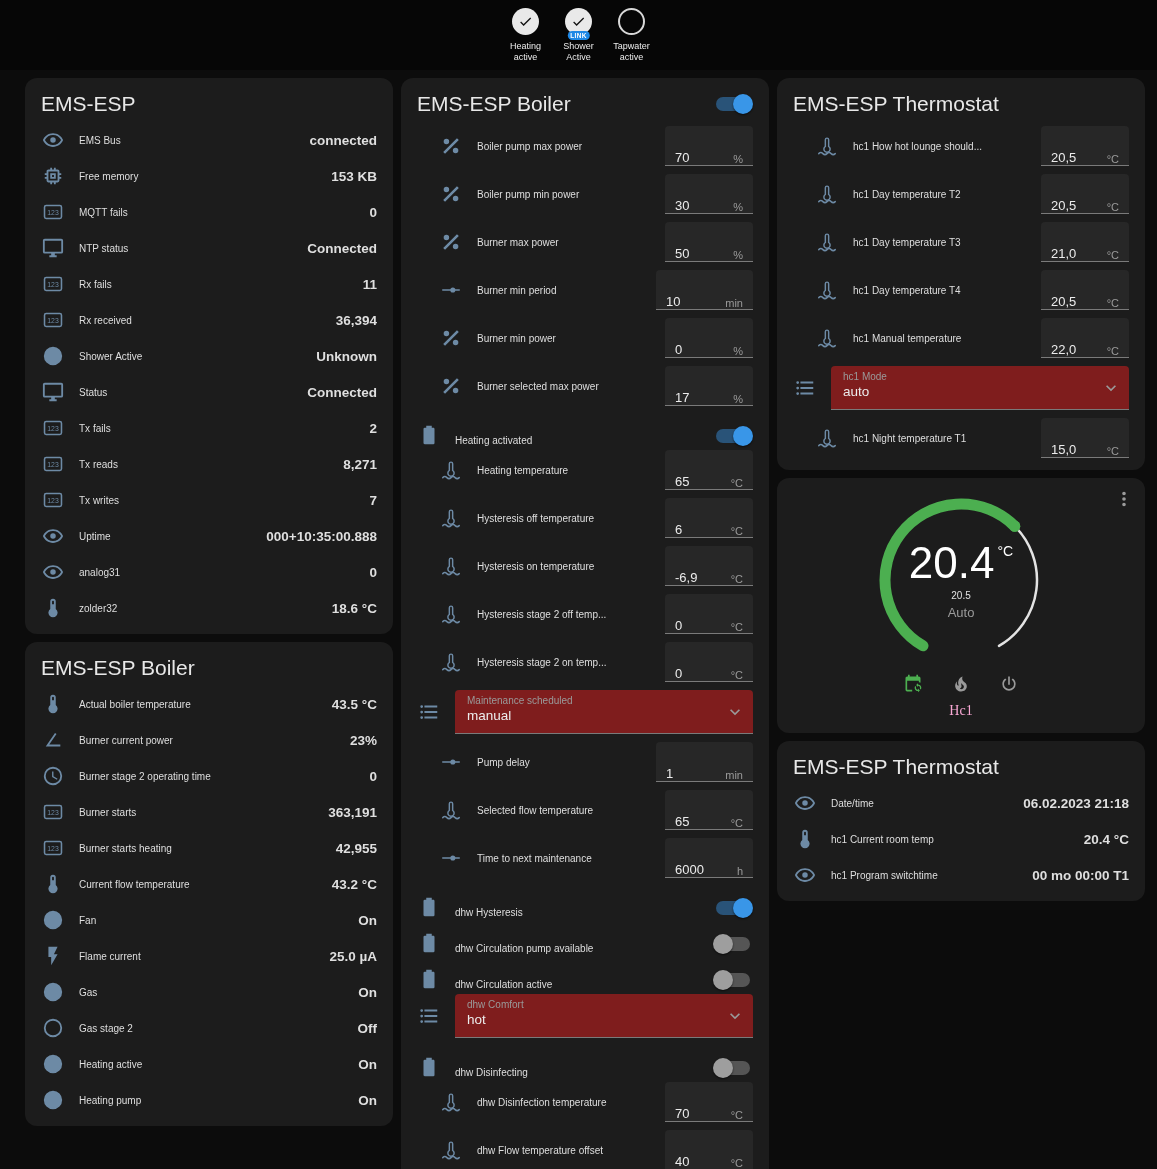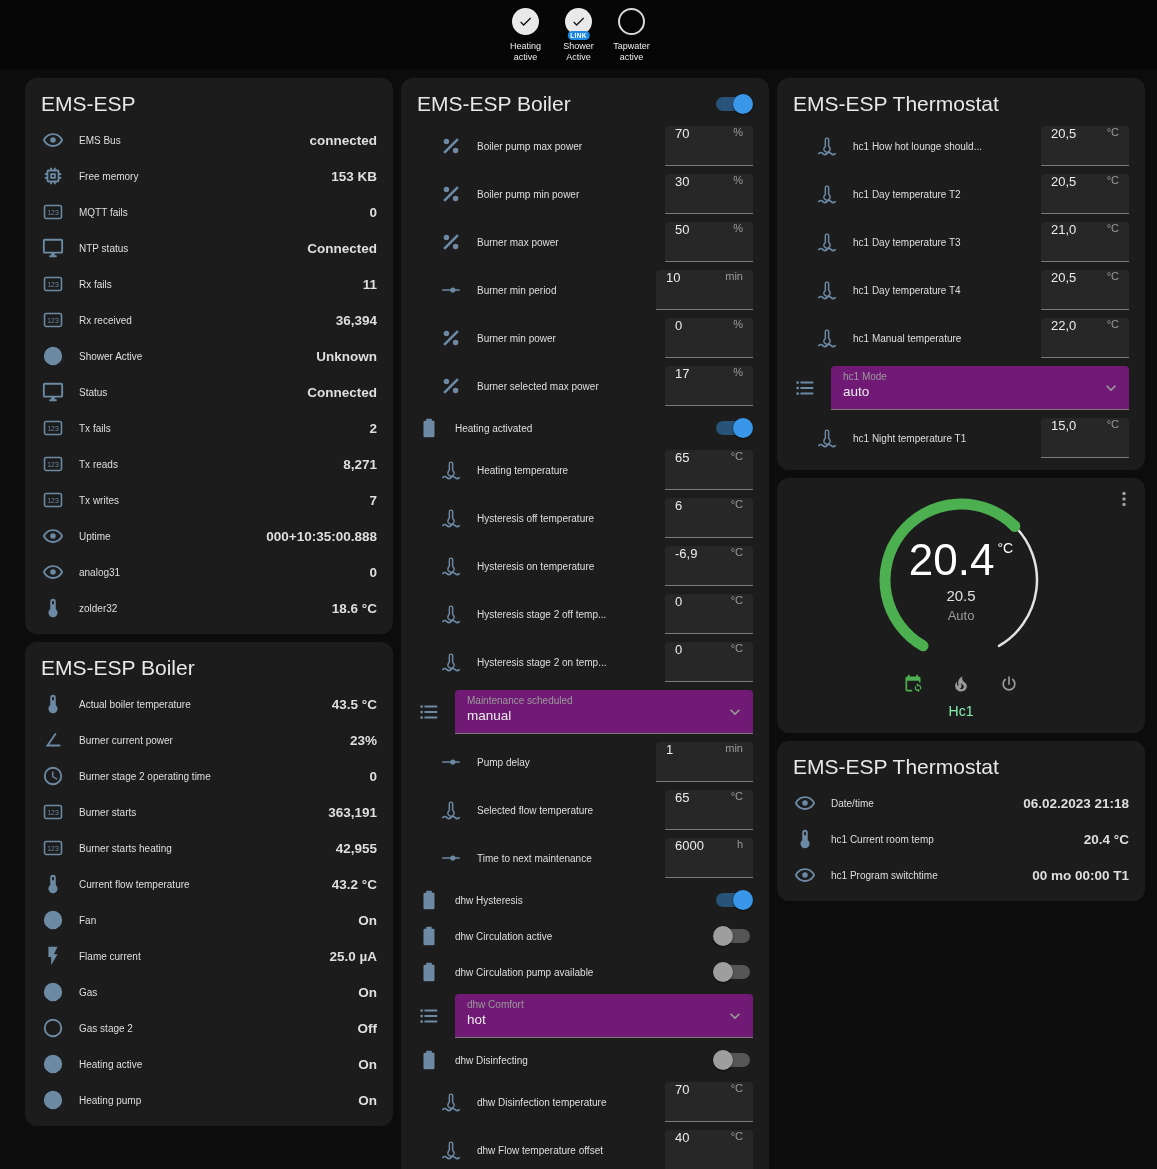--- a/index.html
+++ b/index.html
@@ -22,59 +22,59 @@
   .layout{display:flex;gap:8px;padding:8px 14px 0 25px;align-items:flex-start;}
   .col{width:368px;flex:none;display:flex;flex-direction:column;gap:8px;}
   .card{background:#1c1c1c;border-radius:12px;overflow:hidden;}
   .card-head{display:flex;align-items:center;justify-content:space-between;padding:14px 16px 6px;}
   .card-title{font-size:21px;color:#e8e8e8;}
   .card-body{padding-bottom:8px;}
   
   .row{display:flex;align-items:center;gap:14px;padding:0 16px;cursor:pointer;}
   .row.sensor{height:36px;}
   .row.number{height:48px;margin-left:22px;}
-  .row.toggle{height:36px;}
+  .row.toggle{height:36px;align-items:flex-end;}
   .row.select{height:52px;}
   .icon{color:#6d8aa5;display:flex;flex:none;width:24px;justify-content:center;}
   .icon svg{display:block;}
   .label{flex:1;font-size:10px;color:#dfdfdf;white-space:nowrap;overflow:hidden;text-overflow:ellipsis;}
   .value{font-size:13.5px;color:#dfdfdf;white-space:nowrap;font-weight:bold;}
   
   .numbox{flex:none;width:88px;height:40px;background:#272727;border-bottom:1px solid #7a7a7a;
-    border-radius:4px 4px 0 0;display:flex;align-items:flex-start;justify-content:space-between;padding:0 10px;cursor:text;}
+    border-radius:4px 4px 0 0;display:flex;align-items:flex-end;justify-content:space-between;padding:0 10px;cursor:text;}
   .numbox.wide{width:97px;gap:32px;}
   .nval{font-size:13px;color:#ececec;}
   .nunit{font-size:11px;color:#9a9a9a;margin-left:6px;}
   
-  .selbox{flex:1;height:44px;background:#701a75;border-bottom:1px solid #7a7a7a;border-radius:4px 4px 0 0;
+  .selbox{flex:1;height:44px;background:#7f1d1d;border-bottom:1px solid #7a7a7a;border-radius:4px 4px 0 0;
     padding:5px 34px 12px 12px;position:relative;cursor:pointer;}
   .sel-label{font-size:10px;color:#9a9a9a;}
   .sel-value{font-size:13.5px;color:#ececec;margin-top:2px;}
   .caret{position:absolute;right:8px;top:50%;transform:translateY(-50%);color:#9a9a9a;display:flex;}
   
   .switch{position:relative;width:40px;height:20px;flex:none;cursor:pointer;}
   .switch .track{position:absolute;left:3px;top:3px;width:34px;height:14px;border-radius:7px;background:#555;}
   .switch .thumb{position:absolute;left:0;top:0;width:20px;height:20px;border-radius:50%;background:#9e9e9e;
     box-shadow:0 1px 2px rgba(0,0,0,.6);}
   .switch.on .track{background:rgba(57,150,232,.45);}
   .switch.on .thumb{left:20px;background:#3996e8;}
   
   .thermo-card{position:relative;padding:10px 0 14px;display:flex;flex-direction:column;align-items:center;}
   .menu-btn{position:absolute;top:10px;right:10px;color:#9a9a9a;cursor:pointer;}
   .dial{position:relative;width:180px;height:180px;margin-top:2px;cursor:pointer;}
   .dial svg{position:absolute;inset:0;}
   .dial-text{position:absolute;inset:0;display:flex;flex-direction:column;align-items:center;justify-content:center;}
   .temp-big{font-size:44px;color:#ffffff;line-height:1;}
   .temp-unit{font-size:14px;vertical-align:top;position:relative;top:3px;margin-left:3px;}
-  .target{font-size:15px;color:#e1e1e1;margin-top:5px;}
+  .target{font-size:10px;color:#e1e1e1;margin-top:5px;}
   .mode-label{font-size:13px;color:#9a9a9a;margin-top:4px;}
   .mode-row{display:flex;gap:28px;margin-top:4px;}
   .mode-btn{color:#9a9a9a;cursor:pointer;display:flex;}
   .mode-btn.active{color:#4caf50;}
-  .thermo-name{margin-top:9px;font-size:14px;color:#86efac;}
+  .thermo-name{margin-top:9px;font-size:14px;color:#f9a8d4;font-family:Liberation Serif, serif;}
 </style>
 </head>
 <body>
 
 <div class="badges">
     <div class="badge">
       <div class="badge-circle on">
         <svg viewBox="0 0 24 24" width="15" height="15" fill="currentColor">
           <path d="M21,7L9,19L3.5,13.5L4.91,12.09L9,16.17L19.59,5.59L21,7Z"></path>
         </svg>
@@ -598,33 +598,33 @@
               <span class="track"></span>
               <span class="thumb"></span>
             </span>
           </div>
           <div class="row toggle">
             <span class="icon">
               <svg viewBox="0 0 24 24" width="22" height="22" fill="currentColor">
                 <path d="M16.67,4H15V2H9V4H7.33A1.33,1.33 0 0,0 6,5.33V20.67C6,21.4 6.6,22 7.33,22H16.67A1.33,1.33 0 0,0 18,20.67V5.33C18,4.6 17.4,4 16.67,4Z"></path>
               </svg>
             </span>
-            <div class="label">dhw Circulation active</div>
+            <div class="label">dhw Circulation pump available</div>
             <span class="switch" role="switch">
               <span class="track"></span>
               <span class="thumb"></span>
             </span>
           </div>
           <div class="row toggle">
             <span class="icon">
               <svg viewBox="0 0 24 24" width="22" height="22" fill="currentColor">
                 <path d="M16.67,4H15V2H9V4H7.33A1.33,1.33 0 0,0 6,5.33V20.67C6,21.4 6.6,22 7.33,22H16.67A1.33,1.33 0 0,0 18,20.67V5.33C18,4.6 17.4,4 16.67,4Z"></path>
               </svg>
             </span>
-            <div class="label">dhw Circulation pump available</div>
+            <div class="label">dhw Circulation active</div>
             <span class="switch" role="switch">
               <span class="track"></span>
               <span class="thumb"></span>
             </span>
           </div>
           <div class="row select">
             <span class="icon">
               <svg viewBox="0 0 24 24" width="22" height="22" fill="currentColor">
                 <path d="M7,5H21V7H7V5M7,13V11H21V13H7M4,4.5A1.5,1.5 0 0,1 5.5,6A1.5,1.5 0 0,1 4,7.5A1.5,1.5 0 0,1 2.5,6A1.5,1.5 0 0,1 4,4.5M4,10.5A1.5,1.5 0 0,1 5.5,12A1.5,1.5 0 0,1 4,13.5A1.5,1.5 0 0,1 2.5,12A1.5,1.5 0 0,1 4,10.5M7,19V17H21V19H7M4,16.5A1.5,1.5 0 0,1 5.5,18A1.5,1.5 0 0,1 4,19.5A1.5,1.5 0 0,1 2.5,18A1.5,1.5 0 0,1 4,16.5Z"></path>
               </svg>

